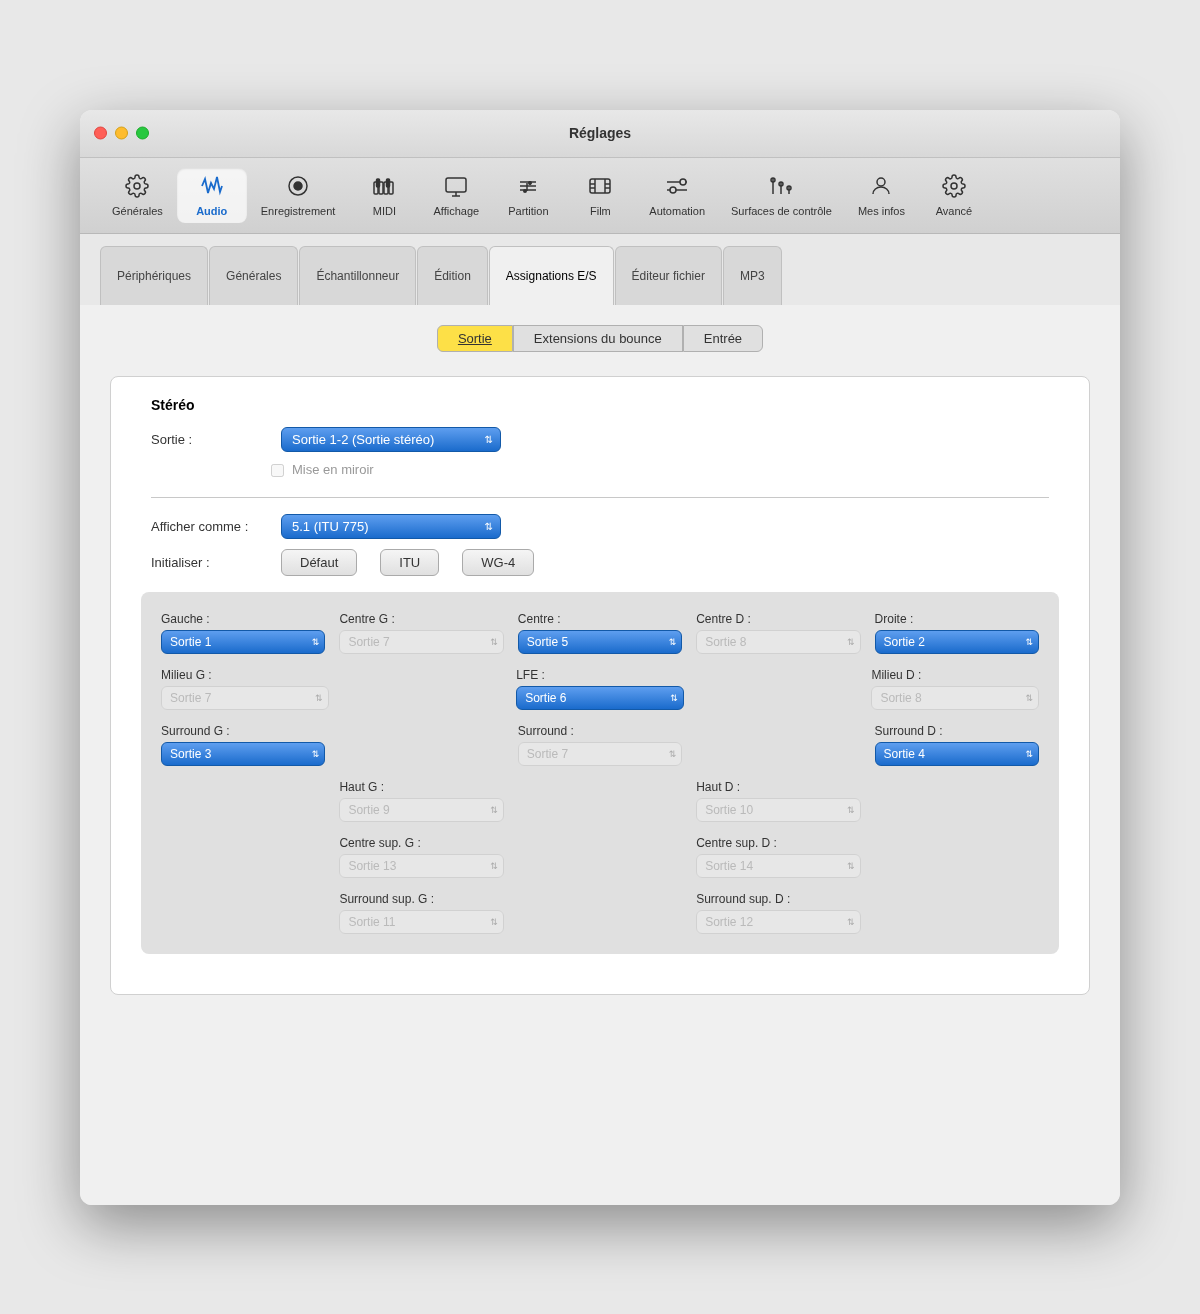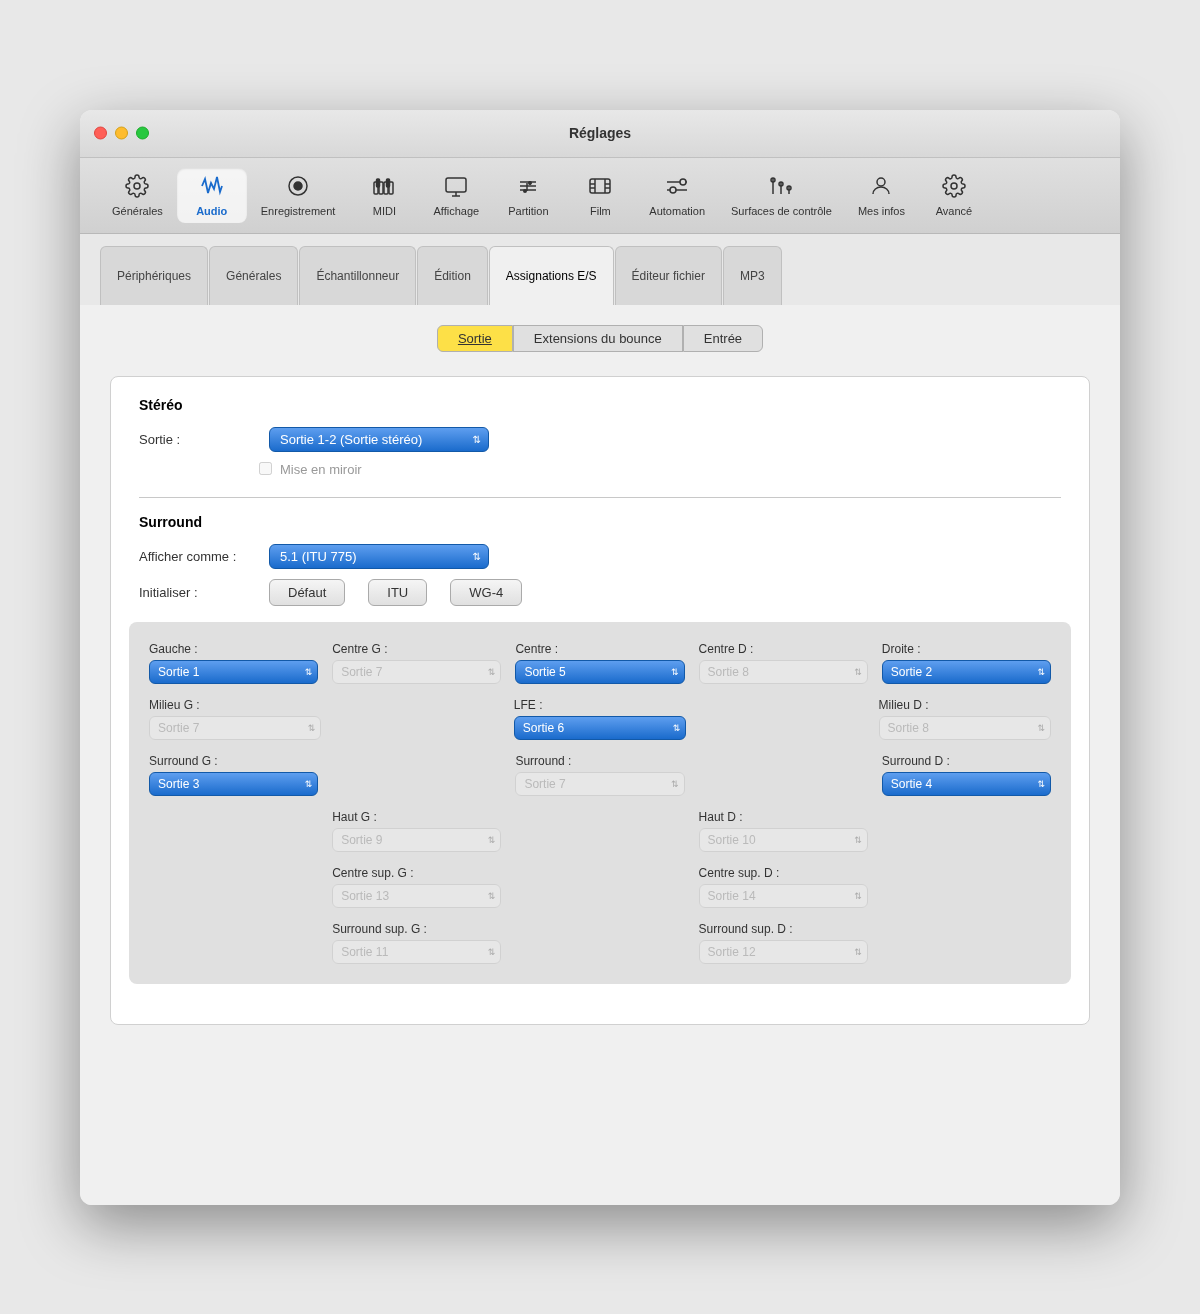--- a/index.html
+++ b/index.html
@@ -173,21 +173,21 @@
       right: 8px;
       top: 50%;
       transform: translateY(-50%);
       pointer-events: none;
       font-size: 10px;
       color: #666;
     }
     .select-wrapper.blue .select-arrow { color: #fff; }
     .checkbox-row {
       display: flex;
-      align-items: flex-start;
+      align-items: flex-end;
       padding-left: 130px;
       margin-bottom: 14px;
       gap: 8px;
     }
     .checkbox-row input[type="checkbox"] {
       width: 13px;
       height: 13px;
     }
     .checkbox-label {
       font-size: 13px;
@@ -430,21 +430,21 @@
         <span>Sortie</span>
       </div>
       <div class="sub-tab">
         <span>Extensions du bounce</span>
       </div>
       <div class="sub-tab">
         <span>Entrée</span>
       </div>
     </div>
 
-    <div style="background:#fff; border-radius:8px; padding:20px 18px; border:1px solid #d0d0d0;">
+    <div style="background:#fff; border-radius:8px; padding:20px 30px; border:1px solid #d0d0d0;">
 
       <div class="section">
         <div class="section-title">Stéréo</div>
         <div class="field-row">
           <span class="field-label">Sortie :</span>
           <div class="select-wrapper blue">
             <select>
               <option>Sortie 1-2 (Sortie stéréo)</option>
             </select>
             <span class="select-arrow">⇅</span>
@@ -452,21 +452,20 @@
         </div>
         <div class="checkbox-row">
           <input type="checkbox" id="mirror" disabled="" style="">
           <label for="mirror" class="checkbox-label">Mise en miroir</label>
         </div>
       </div>
 
       <div class="divider"></div>
 
       <div class="section">
-        <div class="section-title">Surround</div>
         <div class="field-row">
           <span class="field-label">Afficher comme :</span>
           <div class="select-wrapper blue">
             <select>
               <option>5.1 (ITU 775)</option>
             </select>
             <span class="select-arrow">⇅</span>
           </div>
         </div>
         <div class="field-row">

